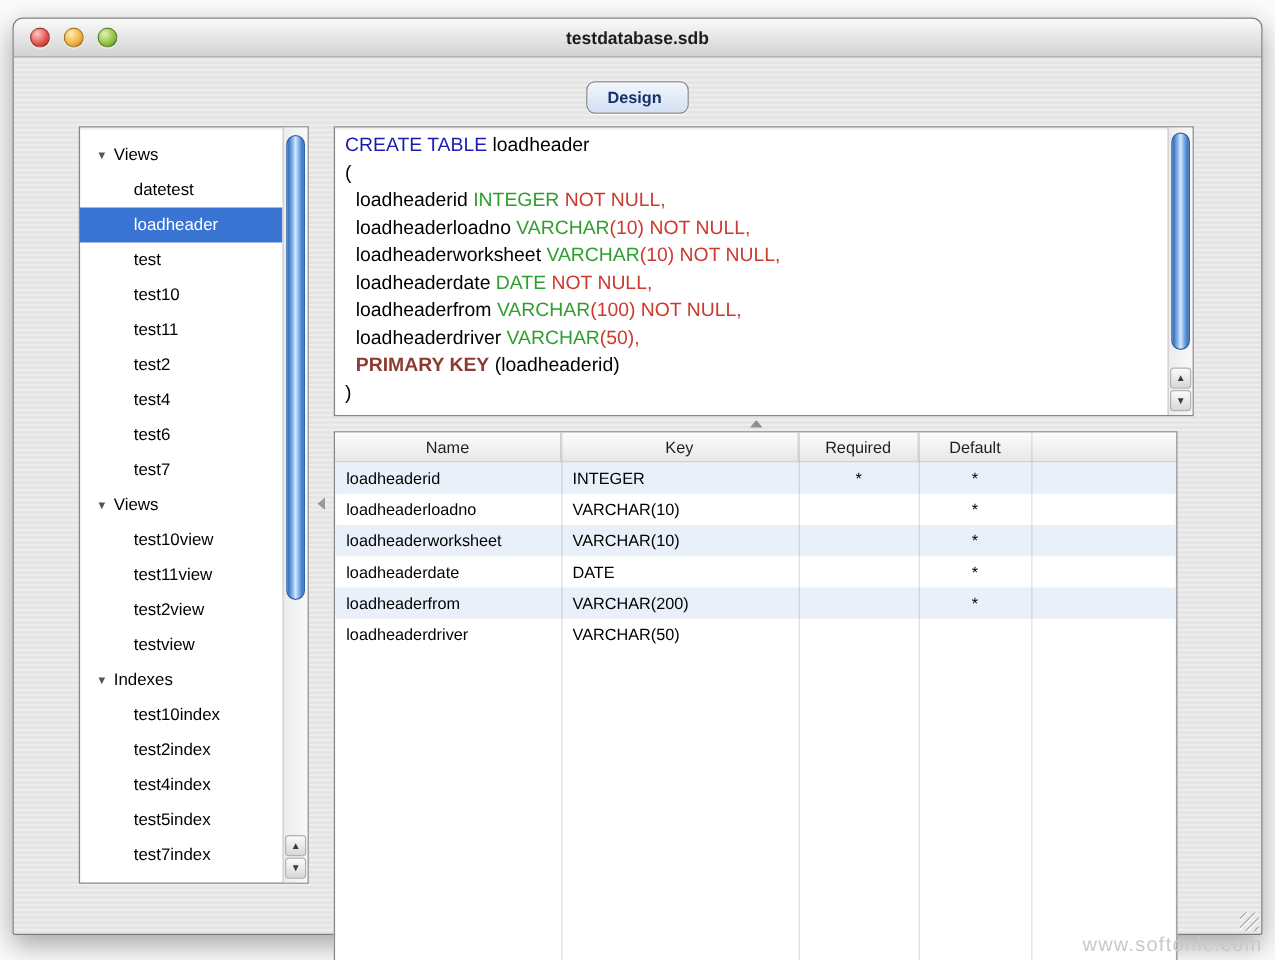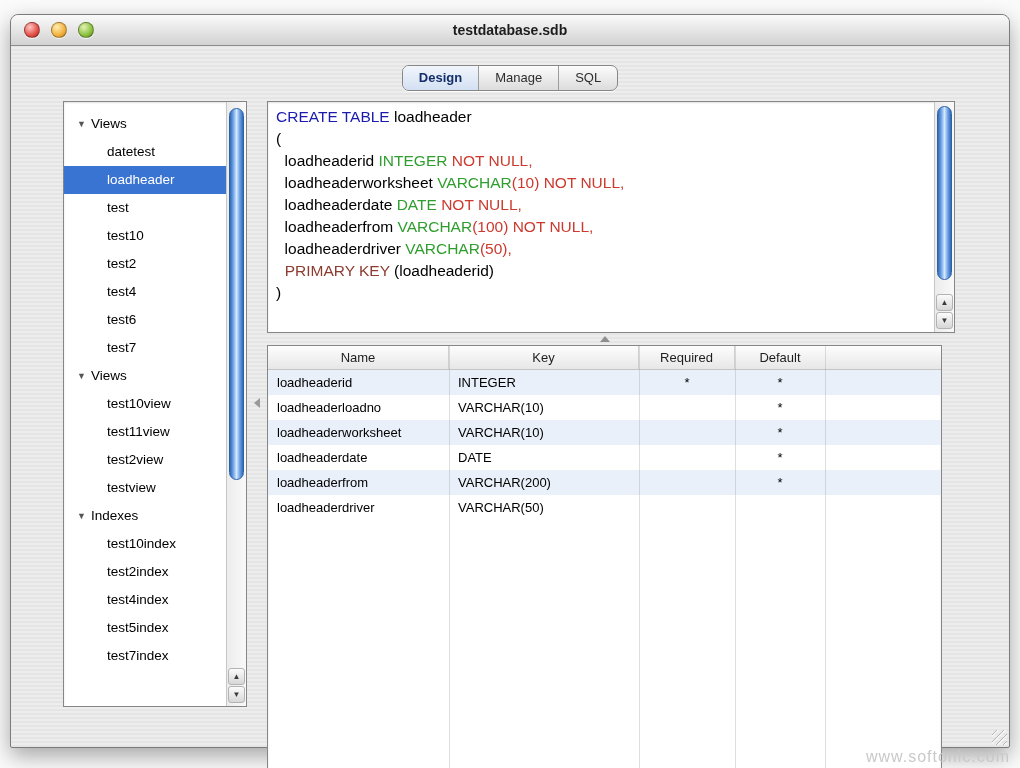--- a/index.html
+++ b/index.html
@@ -23,21 +23,21 @@
   }
   .title{ text-align:center;line-height:30px;font-size:14px;font-weight:bold;color:#1c1c1c;}
   .traffic-lights{position:absolute;left:13px;top:7px;display:flex;gap:11px;}
   .light{width:16px;height:16px;border-radius:50%;border:1px solid rgba(0,0,0,.3);box-sizing:border-box;box-shadow:0 1px 1px rgba(255,255,255,.7);}
   .light.red{background:radial-gradient(circle at 35% 30%,#ffc8c2,#e25048 60%,#a8241c);}
   .light.yellow{background:radial-gradient(circle at 35% 30%,#ffedb3,#f2b13c 60%,#b5791c);}
   .light.green{background:radial-gradient(circle at 35% 30%,#e2f3b4,#8cc03f 60%,#55821d);}
   
   .tabstrip{position:absolute;left:0;right:0;top:50px;height:26px;display:flex;justify-content:center;}
   .tabs{display:flex;border:1px solid #878787;border-radius:7px;overflow:hidden;
-    background:linear-gradient(#fcfcfc,#dcdcdc);box-shadow:0 1px 0 rgba(255,255,255,.8);}
+    background:linear-gradient(#fcfcfc,#dcdcdc);box-shadow:0 1px 0 rgba(255,255,255,.8);flex-direction:column;}
   .tab{padding:4px 16px;font-size:13px;color:#2e2e2e;border-left:1px solid #9c9c9c;cursor:default;line-height:16px;}
   .tab:first-child{border-left:none;}
   .tab.active{background:linear-gradient(#f2f6fc,#d3e0f2);color:#142f6b;font-weight:bold;}
   
   .sidebar{
     position:absolute;left:52px;top:86px;width:184px;height:606px;
     background:#fff;border:1px solid #868686;box-sizing:border-box;overflow:hidden;
     box-shadow:inset 0 1px 2px rgba(0,0,0,.12);
   }
   .tree{position:absolute;left:0;top:0;right:20px;bottom:0;padding-top:8px;overflow:hidden;}
@@ -59,21 +59,21 @@
   
   .sql-pane{position:absolute;left:256px;top:86px;width:688px;height:232px;background:#fff;
     border:1px solid #868686;box-sizing:border-box;overflow:hidden;box-shadow:inset 0 1px 2px rgba(0,0,0,.12);}
   .sql-text{position:absolute;left:8px;top:4px;right:24px;bottom:2px;overflow:hidden;
     font-size:15.5px;line-height:22px;color:#000;}
   .sql-line{white-space:pre;}
   .tok-pl{color:#000;}
   .tok-kw{color:#1b1bb0;}
   .tok-ty{color:#2f9e2f;}
   .tok-rd{color:#cc3a2e;}
-  .tok-pk{color:#8e3b2f;}
+  .tok-pk{color:#8e3b2f;font-weight:bold;}
   
   .h-splitter{position:absolute;left:256px;top:318px;width:675px;height:12px;display:flex;align-items:center;justify-content:center;}
   .caret-up{width:0;height:0;border-left:5px solid transparent;border-right:5px solid transparent;border-bottom:6px solid #8f8f8f;}
   .collapse-handle{position:absolute;left:238px;top:380px;width:16px;height:16px;display:flex;align-items:center;justify-content:center;}
   .caret-left{width:0;height:0;border-top:5px solid transparent;border-bottom:5px solid transparent;border-right:6px solid #9a9a9a;}
   
   .grid-pane{position:absolute;left:256px;top:330px;width:675px;height:452px;background:#fff;
     border:1px solid #868686;box-sizing:border-box;overflow:hidden;box-shadow:inset 0 1px 2px rgba(0,0,0,.12);text-align:right;}
   .grid-header{display:grid;grid-template-columns:181px 190px 96px 90px 1fr;height:23px;
     background:linear-gradient(#fdfdfd,#e7e7e7);border-bottom:1px solid #c4c4c4;}
@@ -112,20 +112,21 @@
       </div>
   </div>
 
   <div class="sidebar">
     <div class="tree" id="tree">
         <div class="tree-section"><span class="disclosure">▼</span><span>Views</span></div>
         <div class="tree-item">datetest</div>
         <div class="tree-item selected">loadheader</div>
         <div class="tree-item">test</div>
         <div class="tree-item">test10</div>
+        <div class="tree-item">test11</div>
         <div class="tree-item">test2</div>
         <div class="tree-item">test4</div>
         <div class="tree-item">test6</div>
         <div class="tree-item">test7</div>
         <div class="tree-section"><span class="disclosure">▼</span><span>Views</span></div>
         <div class="tree-item">test10view</div>
         <div class="tree-item">test11view</div>
         <div class="tree-item">test2view</div>
         <div class="tree-item">testview</div>
         <div class="tree-section"><span class="disclosure">▼</span><span>Indexes</span></div>
@@ -150,20 +151,21 @@
 
   <div class="collapse-handle">
     <span class="caret-left"></span>
   </div>
 
   <div class="sql-pane">
     <div class="sql-text" id="sqltext">
         <div class="sql-line"><span class="tok-kw">CREATE TABLE</span><span class="tok-pl"> loadheader</span></div>
         <div class="sql-line"><span class="tok-pl">(</span></div>
         <div class="sql-line"><span class="tok-pl">  loadheaderid </span><span class="tok-ty">INTEGER</span><span class="tok-rd"> NOT NULL,</span></div>
+        <div class="sql-line"><span class="tok-pl">  loadheaderloadno </span><span class="tok-ty">VARCHAR</span><span class="tok-rd">(10)</span><span class="tok-rd"> NOT NULL,</span></div>
         <div class="sql-line"><span class="tok-pl">  loadheaderworksheet </span><span class="tok-ty">VARCHAR</span><span class="tok-rd">(10)</span><span class="tok-rd"> NOT NULL,</span></div>
         <div class="sql-line"><span class="tok-pl">  loadheaderdate </span><span class="tok-ty">DATE</span><span class="tok-rd"> NOT NULL,</span></div>
         <div class="sql-line"><span class="tok-pl">  loadheaderfrom </span><span class="tok-ty">VARCHAR</span><span class="tok-rd">(100)</span><span class="tok-rd"> NOT NULL,</span></div>
         <div class="sql-line"><span class="tok-pl">  loadheaderdriver </span><span class="tok-ty">VARCHAR</span><span class="tok-rd">(50),</span></div>
         <div class="sql-line"><span class="tok-pl">  </span><span class="tok-pk">PRIMARY KEY</span><span class="tok-pl"> (loadheaderid)</span></div>
         <div class="sql-line"><span class="tok-pl">)</span></div>
       </div>
     <div class="aqua-sb">
       <div class="sb-thumb sb-thumb-sql"></div>
       <div class="sb-arrows">

